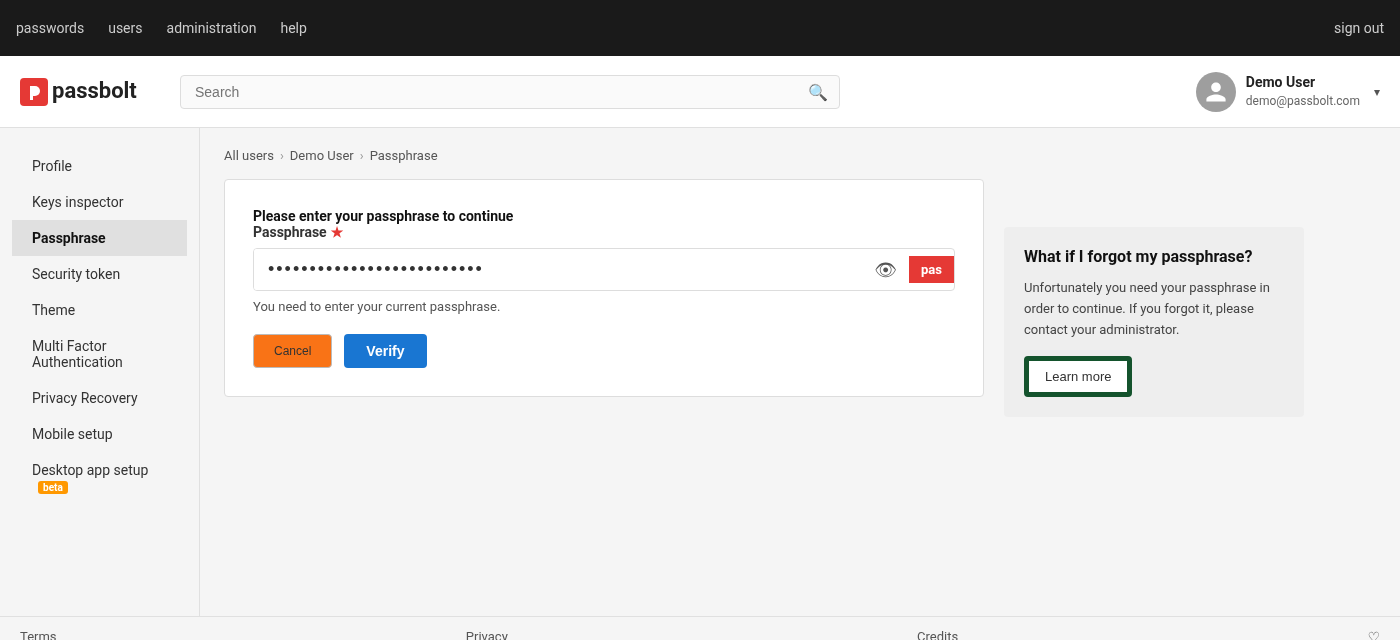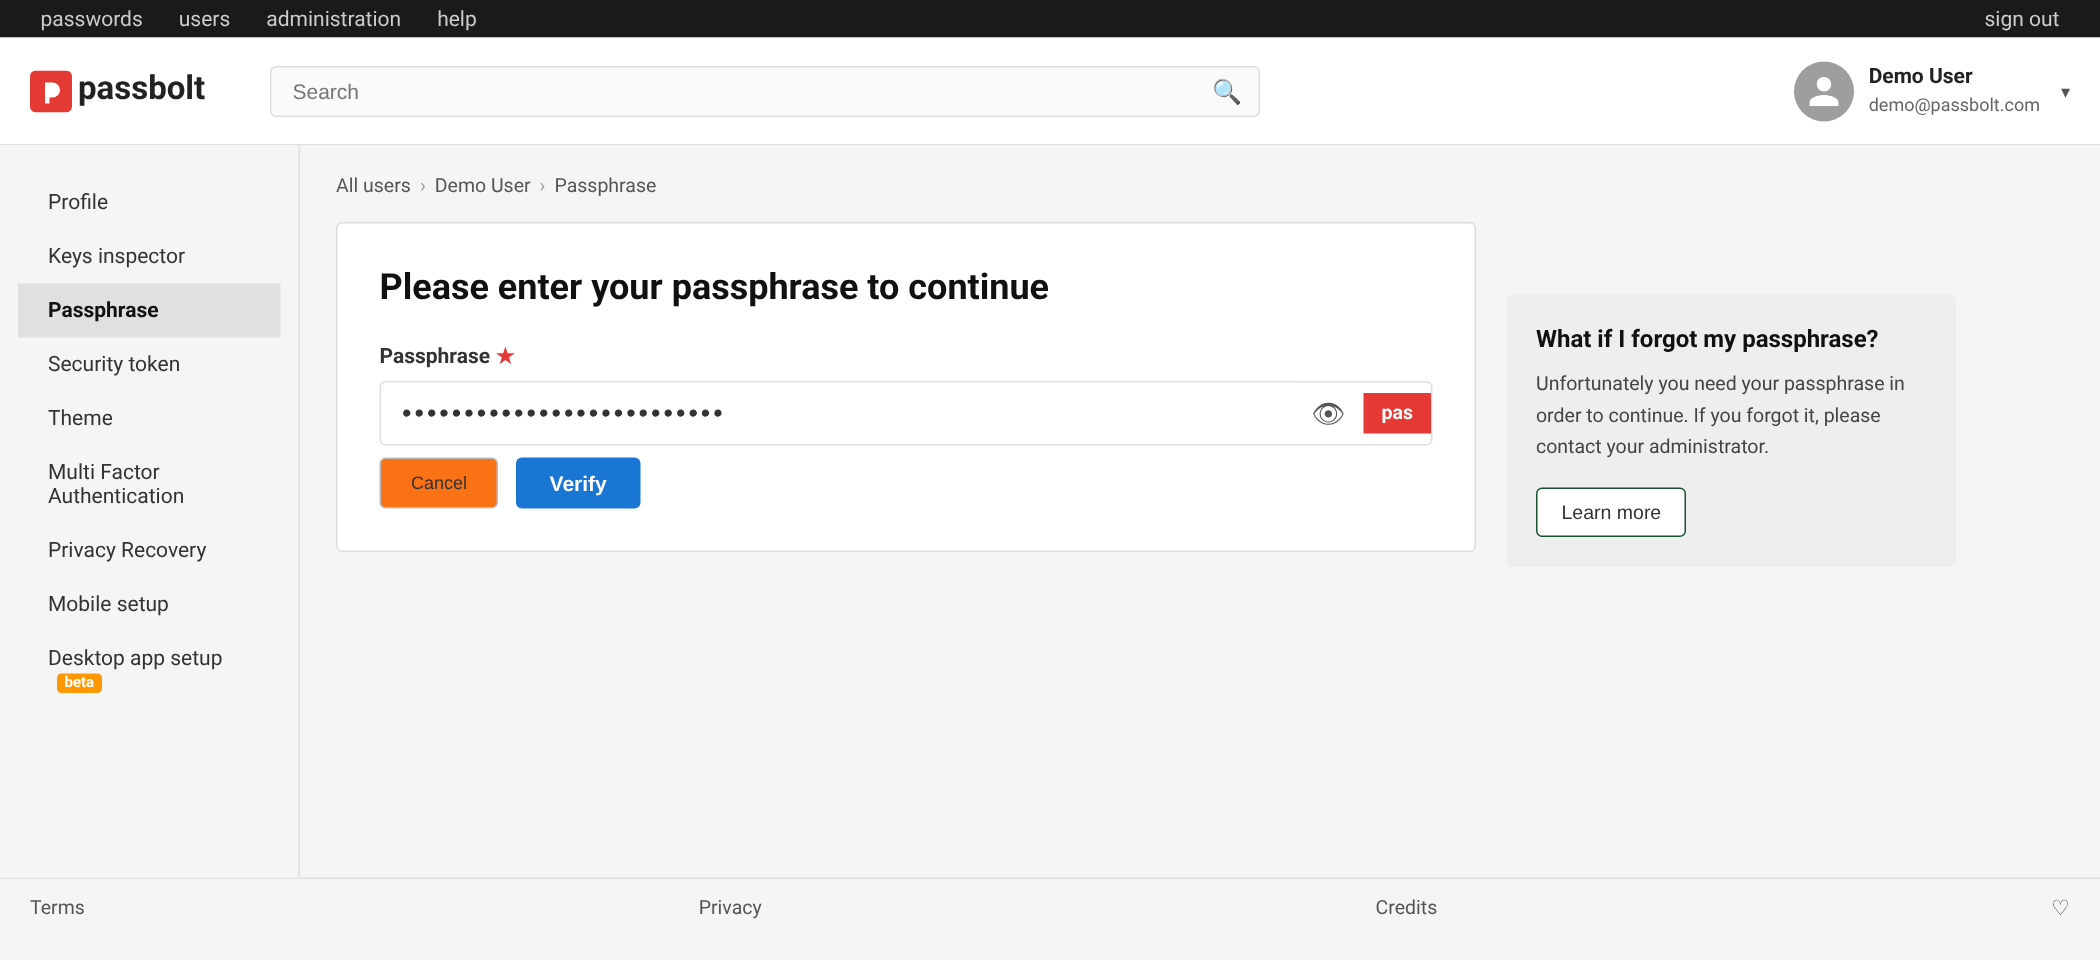--- a/index.html
+++ b/index.html
@@ -5,22 +5,22 @@
     * { box-sizing: border-box; margin: 0; padding: 0; }
     body { font-family: -apple-system, BlinkMacSystemFont, 'Segoe UI', Roboto, sans-serif; background: #f5f5f5; color: #333; font-size: 14px; }
 
     
     .top-nav {
       background: #1a1a1a;
       color: #ccc;
       display: flex;
       align-items: center;
       justify-content: space-between;
-      padding: 0 27px;
-      height: 25px;
+      padding: 0 16px;
+      height: 56px;
     }
     .top-nav-left { display: flex; gap: 24px; }
     .top-nav-item { color: #ccc; cursor: pointer; font-size: 14px; }
     .top-nav-right { color: #ccc; cursor: pointer; font-size: 14px; }
 
     
     .header {
       background: #fff;
       display: flex;
       align-items: center;
@@ -147,24 +147,23 @@
 
     
     .card {
       background: #fff;
       border: 1px solid #ddd;
       border-radius: 4px;
       padding: 28px;
       max-width: 760px;
     }
     .card-title {
-      font-size: 24px;
+      font-size: 14px;
       font-weight: bold;
       color: #111;
-      margin-bottom: 24px;
     }
     .field-label {
       font-size: 14px;
       font-weight: bold;
       margin-bottom: 8px;
       display: flex;
       align-items: center;
       gap: 4px;
     }
     .required-star { color: #e53935; }
@@ -250,21 +249,21 @@
       margin-bottom: 12px;
     }
     .info-text {
       font-size: 13px;
       color: #444;
       line-height: 1.6;
       margin-bottom: 16px;
     }
     .btn-learn-more {
       padding: 8px 16px;
-      border: 1px solid #14532d;
+      border: 5px solid #14532d;
       background: #fff;
       border-radius: 4px;
       cursor: pointer;
       font-size: 13px;
       color: #333;
     }
 
     
     .footer {
       background: #f5f5f5;
@@ -359,20 +358,21 @@
           <span>Passphrase</span>
           <span class="required-star">★</span>
         </div>
 
         <div class="passphrase-row">
           <input type="password" class="passphrase-input" value="abcdefghijklmnopqrstuvwxyz" style="">
           <span class="eye-icon">👁</span>
           <span class="complexity-badge">pas</span>
         </div>
 
+        <div class="field-hint">You need to enter your current passphrase.</div>
 
         <div class="actions">
           <button class="btn-cancel">Cancel</button>
           <button class="btn-verify">Verify</button>
         </div>
       </div>
 
       <div class="side-panel">
         <div class="info-card">
           <div class="info-title">What if I forgot my passphrase?</div>

